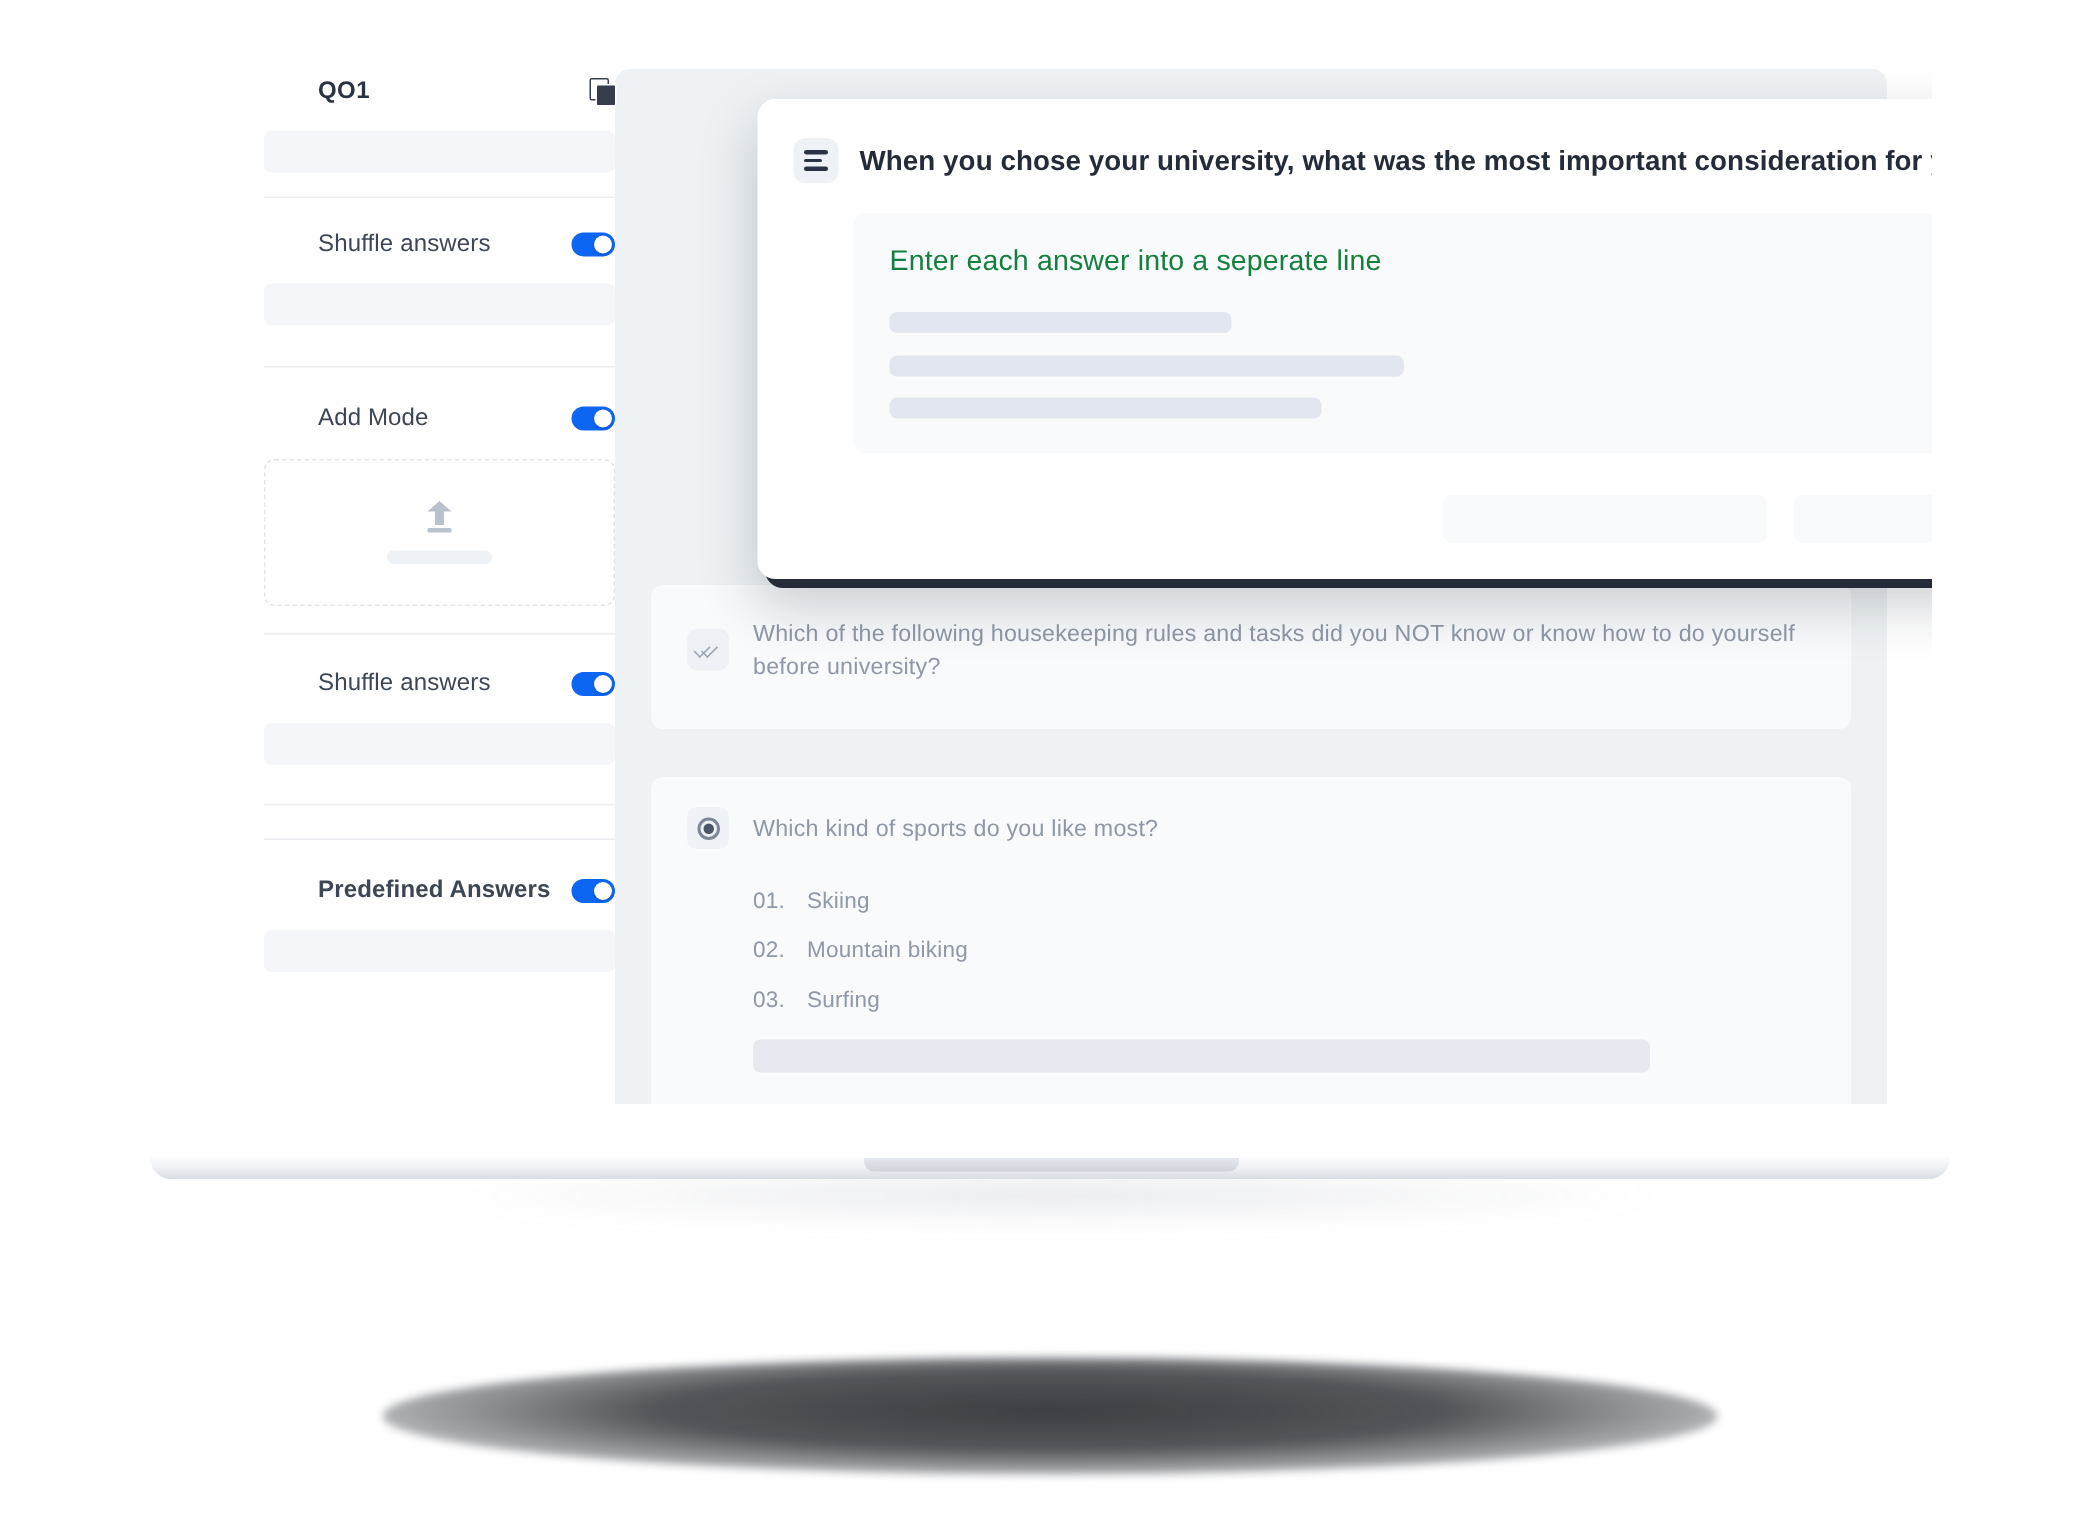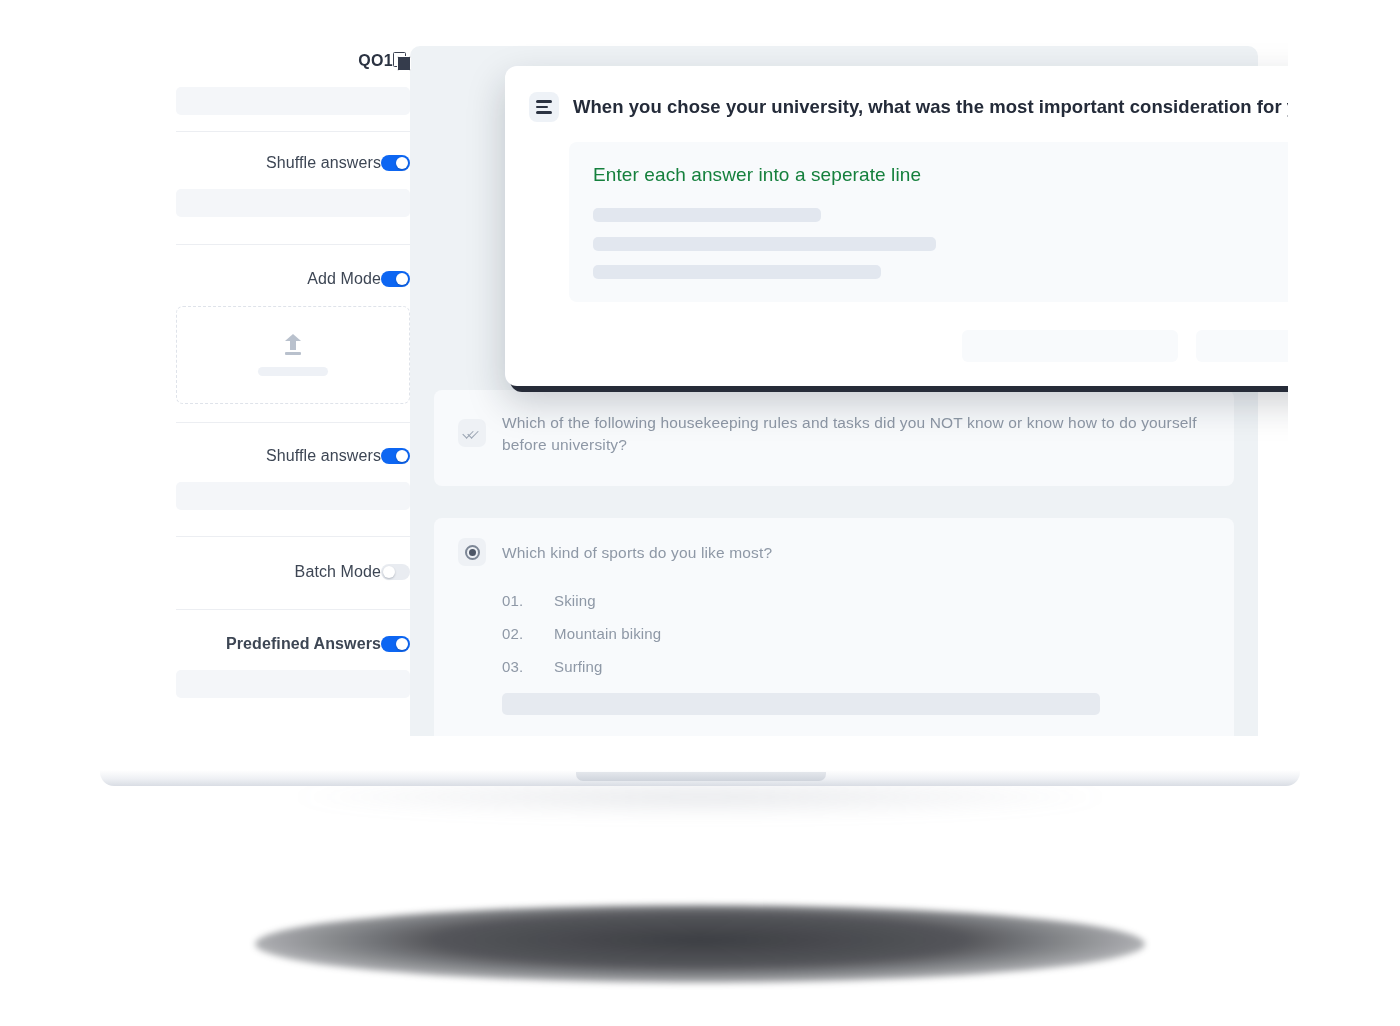--- a/index.html
+++ b/index.html
@@ -93,21 +93,21 @@
     left: 64px;
     top: 46px;
     width: 234px;
     height: 700px;
     background: #ffffff;
   }
   .side-row {
     position: relative;
     display: flex;
     align-items: center;
-    justify-content: flex-end;
+    justify-content: space-between;
     height: 30px;
     margin-left: 36px;
   }
   .side-label {
     font-size: 16px;
     color: #3d4654;
     letter-spacing: 0.1px;
     white-space: nowrap;
   }
   .side-label.bold {
@@ -239,21 +239,21 @@
   .qtext {
     font-size: 15.5px;
     color: #8e98a6;
     line-height: 1.45;
     letter-spacing: .15px;
     padding-top: 2px;
   }
   .answers { margin: 18px 0 0 44px; }
   .answer-row {
     display: flex;
-    gap: 26px;
+    gap: 10px;
     font-size: 15px;
     color: #8e98a6;
     padding: 8px 0;
     letter-spacing: .15px;
   }
   .answer-num { min-width: 26px; }
   .answer-skeleton {
     margin: 10px 0 0 44px;
     height: 22px;
     width: 598px;
@@ -446,26 +446,20 @@
         <div class="side-row" style="margin-top:18px;">
           <span class="side-label">Shuffle answers</span>
           <span class="toggle on">
               <span class="knob"></span>
             </span>
         </div>
         <div class="skeleton-field"></div>
 
         <div class="divider" style="margin-top:26px;"></div>
 
-        <div class="side-row" style="margin-top:20px;">
-          <span class="side-label">Batch Mode</span>
-          <span class="toggle off">
-              <span class="knob"></span>
-            </span>
-        </div>
 
         <div class="divider" style="margin-top:22px;"></div>
 
         <div class="side-row" style="margin-top:19px;font-weight:bold;">
           <span class="side-label">Predefined Answers</span>
           <span class="toggle on">
               <span class="knob"></span>
             </span>
         </div>
         <div class="skeleton-field"></div>

